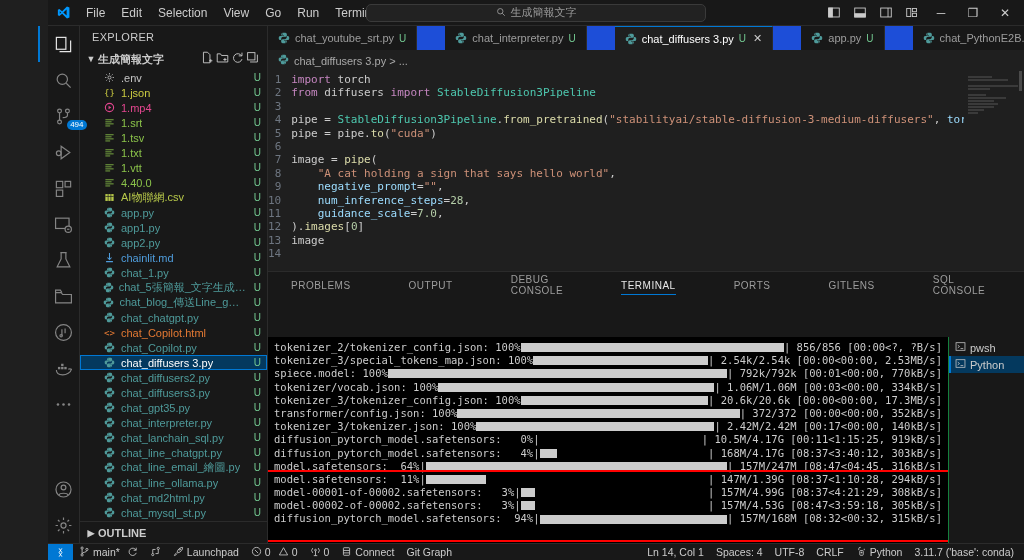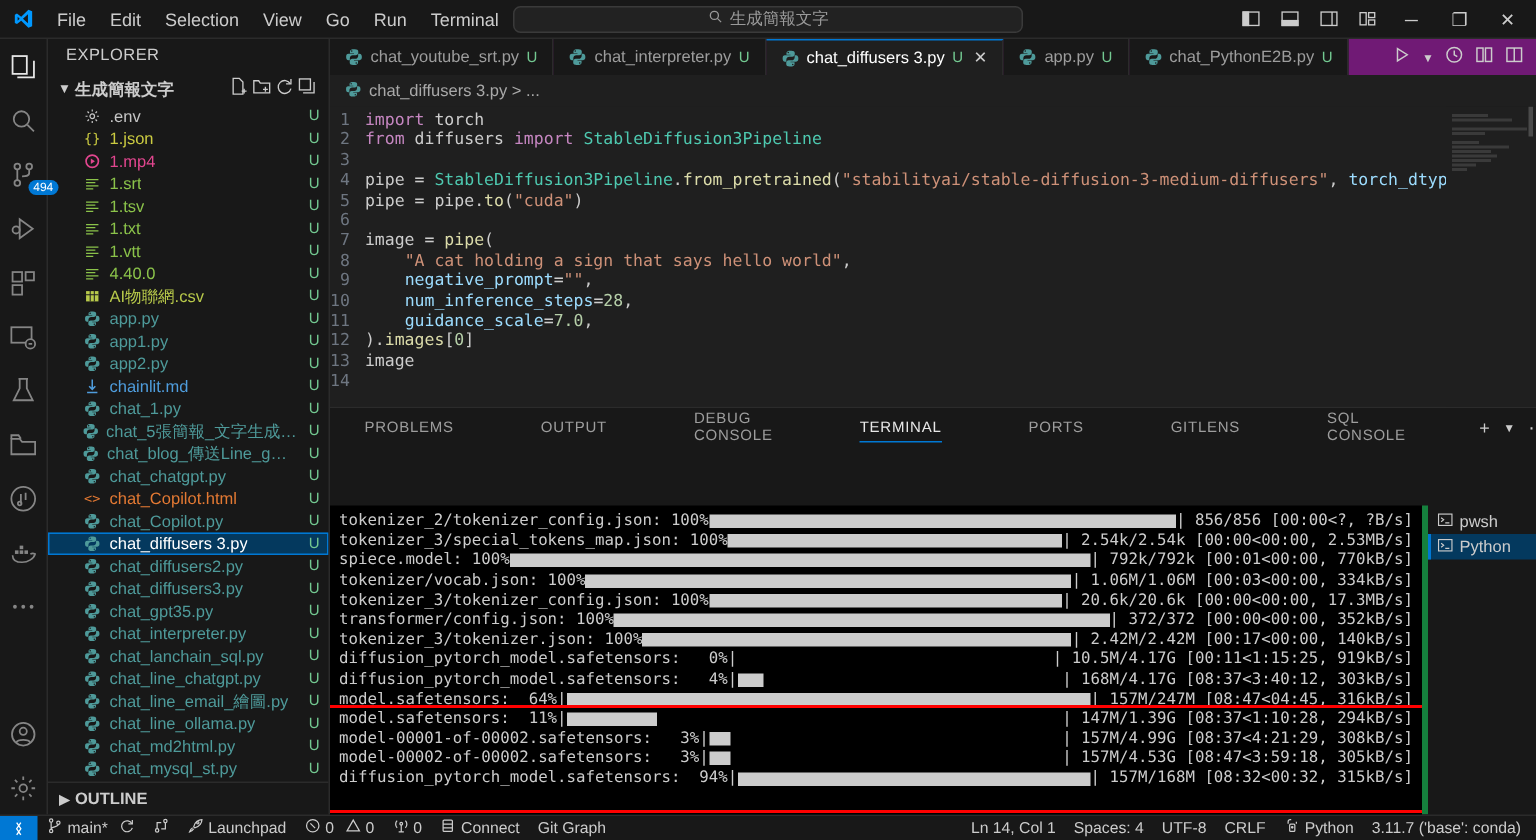--- a/index.html
+++ b/index.html
@@ -2,21 +2,21 @@
 <html><head>
 <meta charset="utf-8">
 <style>
   * { box-sizing: border-box; margin:0; padding:0; }
   html,body {
     width:1024px; height:560px; overflow:hidden;
     background:#1f1f1f; color:#cccccc;
     font-family:"Liberation Sans", sans-serif;
     font-size:12px;
   }
-  #app { width:1024px; height:560px; display:flex; flex-direction:column; position:relative; }
+  #app { width:1024px; height:560px; display:flex; flex-direction:column; position:relative;padding-left:48px; }
 
   
   .titlebar { height:26px; background:#181818; display:flex; align-items:center;
               border-bottom:1px solid #2b2b2b; flex:0 0 26px; position:relative; }
   .vscode-logo { width:30px; display:flex; align-items:center; justify-content:center; }
   .vscode-logo svg { width:15px; height:15px; }
   .menu { display:flex; align-items:center; gap:0px; }
   .menu-item { padding:2px 8px; font-size:12px; color:#cccccc; cursor:default; }
   .navarrows { display:flex; align-items:center; gap:14px; margin-left:20px; color:#8a8a8a; font-size:14px; }
   .cmdcenter { position:absolute; left:50%; transform:translateX(-50%);
@@ -63,21 +63,21 @@
   .ficon { width:15px; display:inline-flex; align-items:center; justify-content:center;
            margin-right:4px; font-size:10px; }
   .ficon svg { width:11px; height:11px; }
   .fname { overflow:hidden; text-overflow:ellipsis; }
   .fstat { margin-left:auto; font-size:10px; color:#73c991; padding-left:6px; }
   .outline { height:22px; display:flex; align-items:center; padding-left:4px;
              font-size:11px; font-weight:bold; border-top:1px solid #2b2b2b; }
 
   
   .editorarea { flex:1; display:flex; flex-direction:column; min-width:0; background:#1f1f1f; }
-  .tabsrow { height:24px; background:#701a75; display:flex; align-items:stretch; position:relative; }
+  .tabsrow { height:24px; background:#1d4ed8; display:flex; align-items:stretch; position:relative;gap:28px; }
   .tab { display:flex; align-items:center; gap:5px; padding:0 10px; font-size:11px;
          background:#181818; color:#9d9d9d; border-right:1px solid #2b2b2b; white-space:nowrap; }
   .tab.active { background:#1f1f1f; color:#ffffff; border-top:1px solid #0078d4; }
   .tab .py { color:#4e9a9a; }
   .tab .u { color:#73c991; font-size:10px; }
   .tab .x { color:#cccccc; font-size:11px; margin-left:2px; }
   .tabs-right { margin-left:auto; display:flex; align-items:center; gap:7px; padding:0 8px;
                 color:#cccccc; }
   .tabs-right svg { width:13px; height:13px; }
   .breadcrumb { height:21px; display:flex; align-items:center; padding-left:10px; gap:5px;
@@ -115,21 +115,21 @@
                   color:#cccccc; font-size:12px; }
   .panelbody { flex:1; display:flex; min-height:0;margin-top:39px; }
   .term { flex:1; background:#000000; font-family:"DejaVu Sans Mono", monospace;
           font-size:10.5px; line-height:13.2px; color:#cccccc; padding:4px 4px 2px 6px;
           overflow:hidden; position:relative; }
   .tline { display:flex; align-items:center; white-space:pre; height:13.2px; }
   .tlabel { color:#cccccc; }
   .bar { background:#cccccc; height:9px; display:inline-block; }
   .tstats { margin-left:auto; color:#cccccc; white-space:pre; padding-right:2px;}
   .termsplit { width:76px; background:#181818; display:flex; flex-direction:column;
-               border-left:4px solid #15803d; padding-top:2px; }
+               border-left:1px solid #15803d; padding-top:2px; }
   .tsrow { height:17px; display:flex; align-items:center; gap:4px; font-size:11px;
            padding-left:6px; color:#cccccc; }
   .tsrow.active { background:#04395e; border-left:2px solid #0078d4; padding-left:4px; }
   .tsrow svg { width:11px; height:11px; }
   .redbox { position:absolute; border:2px solid #ff0000; pointer-events:none; }
 
   
   .statusbar { height:17px; background:#181818; display:flex; align-items:center;
                font-size:10.5px; color:#cccccc; flex:0 0 17px; border-top:1px solid #2b2b2b; }
   .remote { background:#0078d4; color:#fff; height:17px; display:flex; align-items:center;

